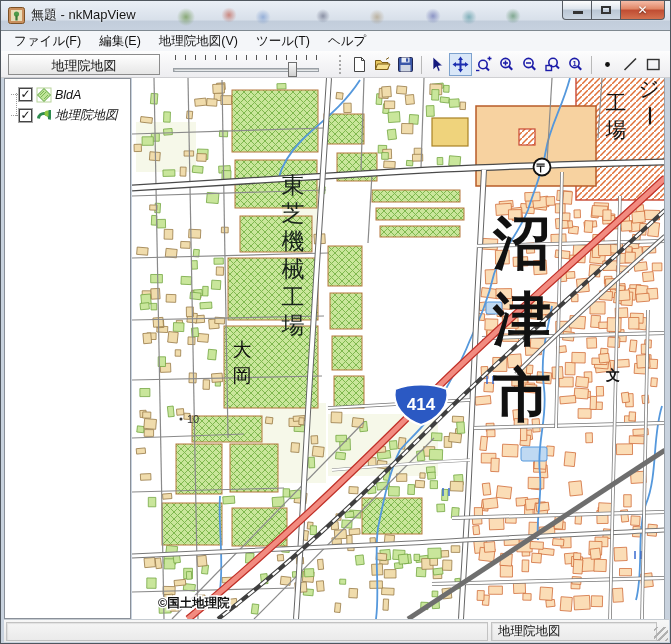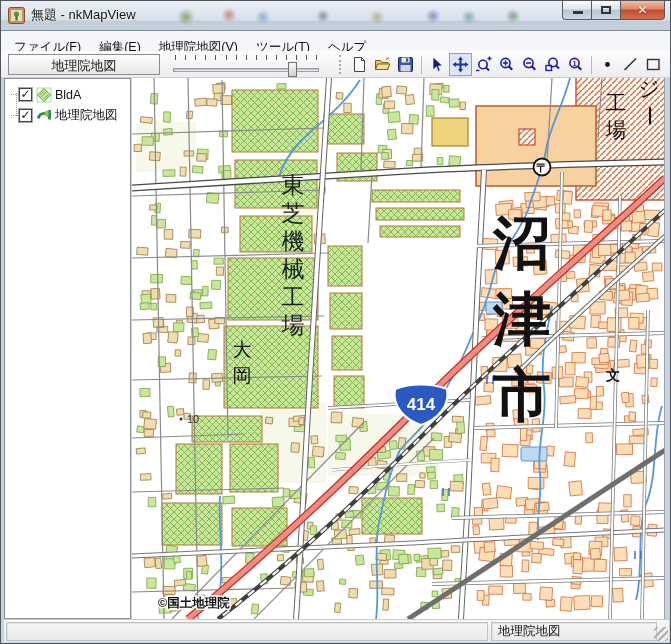--- a/index.html
+++ b/index.html
@@ -42,21 +42,21 @@
     background:linear-gradient(#f4bca8,#e08565 45%,#bf4c32 50%,#d4714f);
     color:#fff;font-size:12px;font-weight:bold;text-align:center;line-height:18px;
     text-shadow:0 1px 2px rgba(0,0,0,.5);
   }
   .glyph-min{position:absolute;left:10px;bottom:5px;width:10px;height:3px;background:#333;}
   .glyph-max{position:absolute;left:9px;top:5px;width:10px;height:8px;border:2px solid #333;background:transparent;}
   
   .menubar{
     position:absolute;left:0;top:29px;width:100%;height:28px;
     background:#f4f6f9;border-top:1px solid #7e8890;border-bottom:1px solid #e3e5e8;
-    display:flex;align-items:flex-end;padding-left:4px;
+    display:flex;align-items:flex-start;padding-left:4px;
   }
   .menu-item{font-size:12.5px;color:#111;padding:0 9px;line-height:20px;}
   
   .toolbar{
     position:absolute;left:0;top:50px;width:100%;height:27px;
     background:linear-gradient(#fdfdfd,#ededf0);border-bottom:1px solid #cfcfd2;
   }
   .map-source-btn{
     position:absolute;left:7px;top:3px;width:152px;height:21px;
     background:linear-gradient(#ffffff,#e6e6e6);border:1px solid #8c8c8c;
@@ -89,21 +89,21 @@
   .tree{position:relative;padding-top:5px;}
   .tree-vline{position:absolute;left:11px;top:14px;height:23px;border-left:1px dotted #9a9a9a;}
   .tree-row{display:flex;align-items:center;height:21px;padding-left:6px;}
   .tree-stub{width:7px;border-top:1px dotted #9a9a9a;margin-right:1px;flex:0 0 auto;}
   .checkbox{
     width:13px;height:13px;background:#fff;border:1px solid #444;
     box-shadow:0 0 0 1px #a8a8a8;margin-right:4px;flex:0 0 auto;
     font-size:12px;line-height:11px;text-align:center;font-weight:bold;color:#111;
   }
   .layer-icon{width:16px;height:16px;margin-right:3px;flex:0 0 auto;}
-  .layer-label{font-size:12.5px;color:#111;white-space:nowrap;}
+  .layer-label{font-size:12.5px;color:#111;white-space:nowrap;font-style:italic;}
   .map-area{
     position:absolute;left:131px;top:77px;width:533px;height:541px;
     background:#fff;overflow:hidden;border-right:1px solid #9aa2ab;
   }
   #map-svg text{font-family:"Liberation Sans","DejaVu Sans",sans-serif;}
   
   .statusbar{
     position:absolute;left:3px;top:618px;width:665px;height:23px;
     background:linear-gradient(#f7f7f7,#e9e9e9);border-top:1px solid #c6ccd2;
   }

